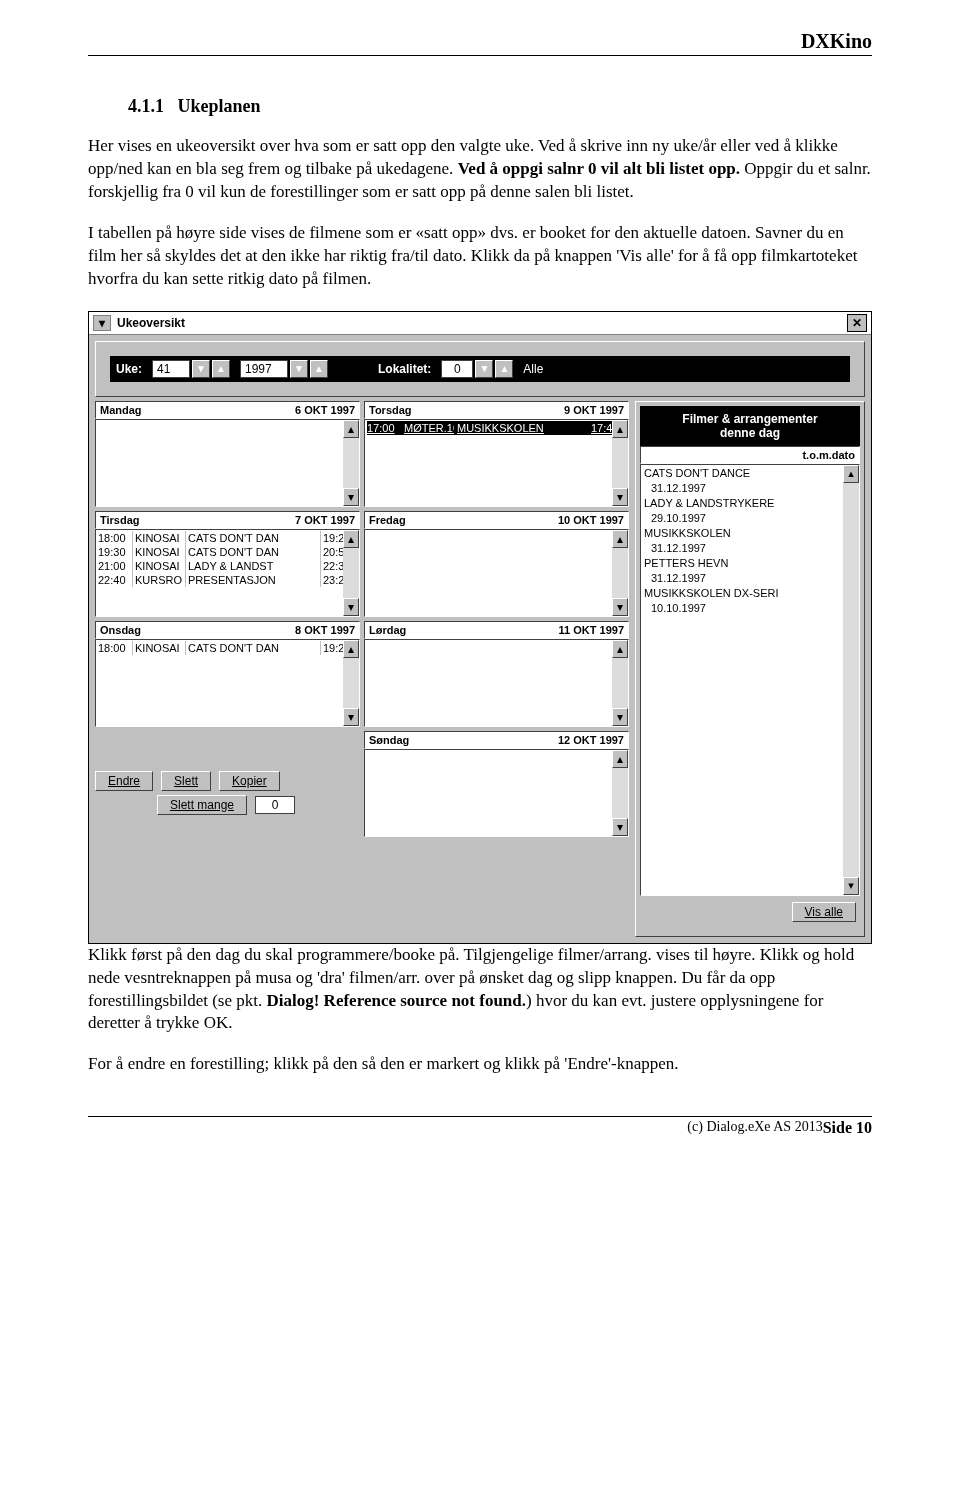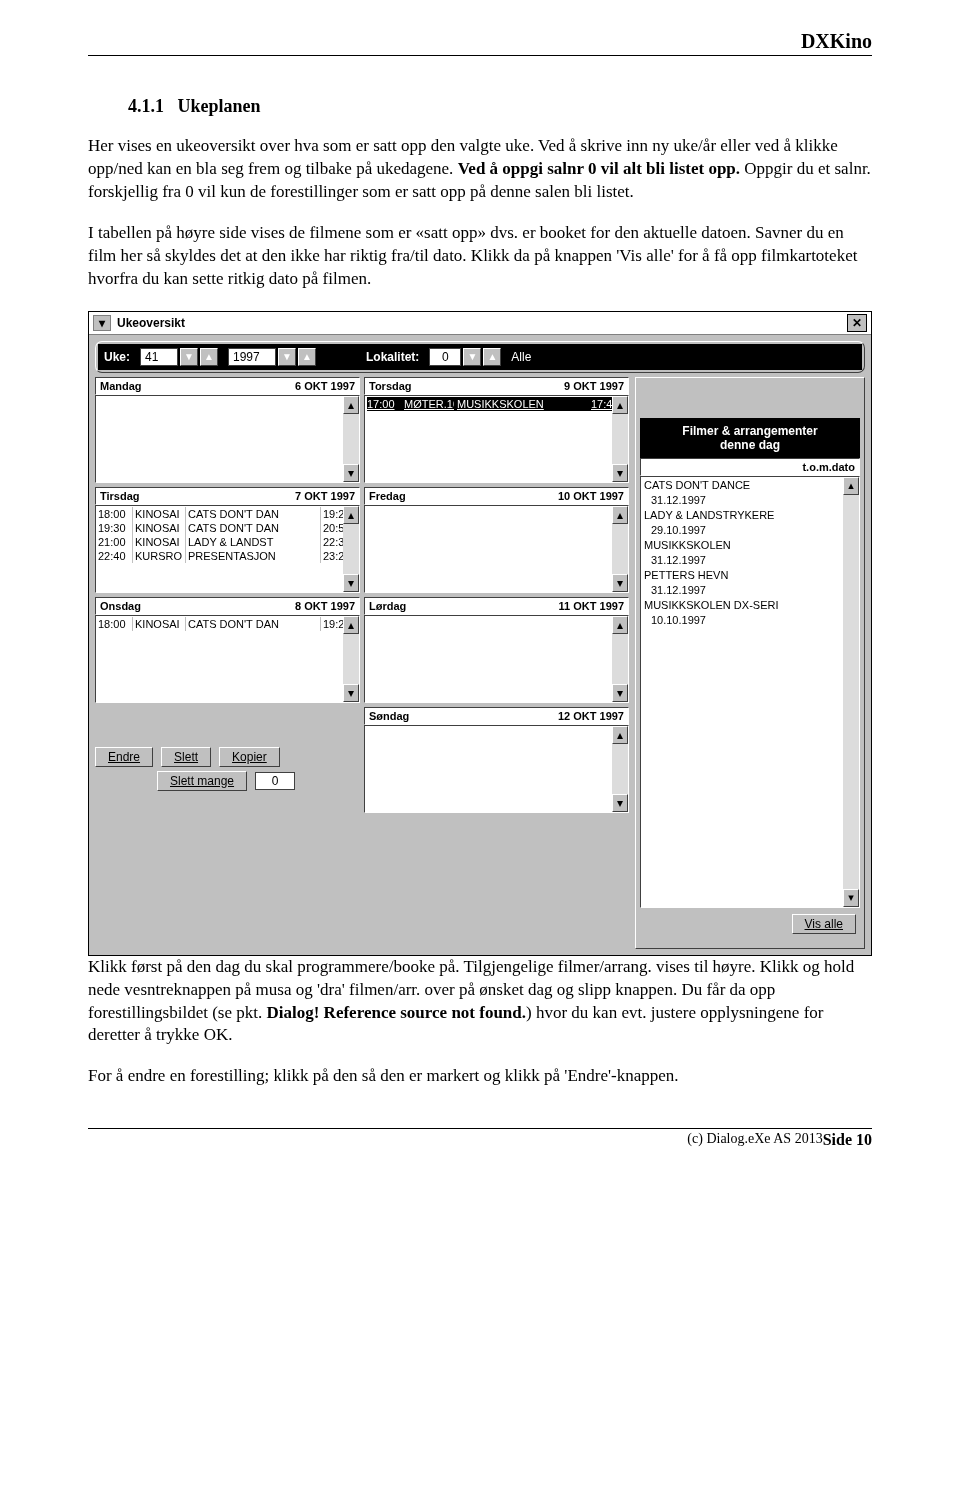--- a/index.html
+++ b/index.html
@@ -203,21 +203,20 @@
 
   .rightcol {
     width: 220px;
   }
   .filmhead {
     background:#000; color:#fff;
     text-align:center;
     font-weight:bold;
     padding: 6px 4px;
     font-size: 12px;
-    margin-top: 36px;
   }
   .filmsub {
     display:flex; justify-content:flex-end;
     font-weight:bold;
     padding: 2px 4px;
     background:#fff;
     font-size:11px;
   }
   .filmlist {
     height: 430px;
@@ -257,21 +256,21 @@
   <p class="body-para">I tabellen på høyre side vises de filmene som er «satt opp» dvs. er booket for den aktuelle datoen. Savner du en film her så skyldes det at den ikke har riktig fra/til dato. Klikk da på knappen 'Vis alle' for å få opp filmkartoteket hvorfra du kan sette ritkig dato på filmen.</p>
 
   <div class="win">
     <div class="titlebar">
       <span class="sys">▾</span>
       <span class="ttl">Ukeoversikt</span>
       <span class="closebtn">✕</span>
     </div>
     <div class="win-inner">
 
-      <div class="raised" style="padding:2px;border-radius:7px;">
+      <div class="raised" style="padding:14px;">
       <div class="darkbar">
         <span class="lbl">Uke:</span>
         <div class="toolbar-group">
           <span class="field">41</span>
           <span class="tiny-btn raised">▼</span>
           <span class="tiny-btn raised">▲</span>
         </div>
         <div class="toolbar-group">
           <span class="field" style="min-width:38px;">1997</span>
           <span class="tiny-btn raised">▼</span>

